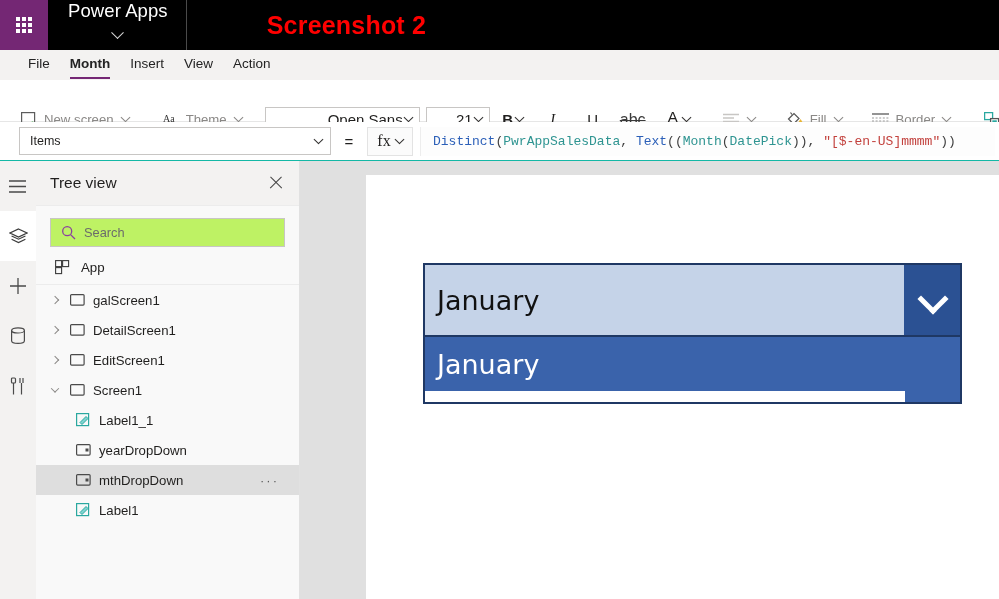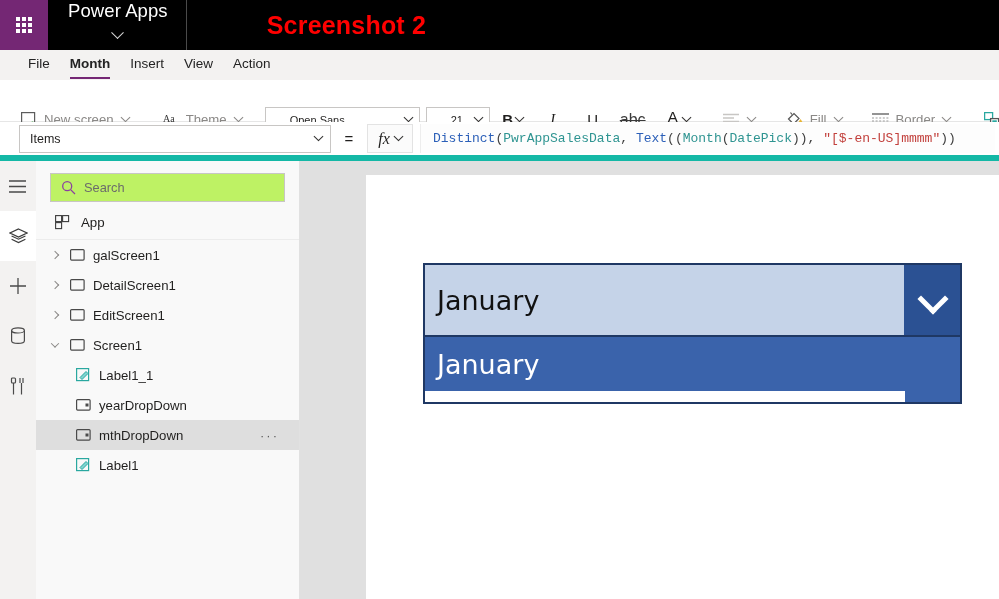--- a/index.html
+++ b/index.html
@@ -69,46 +69,46 @@
   }
   .ico { display: inline-flex; align-items: center; justify-content: center; }
   .chev-dd {
     display: inline-block; width: 7px; height: 7px; margin-left: 2px;
     border-right: 1.3px solid #8a8886; border-bottom: 1.3px solid #8a8886;
     transform: rotate(45deg) translate(-1.5px,-1.5px);
   }
   .chev-dk { border-color: #323130; }
   .selectbox {
     border: 1px solid #c8c6c4; background: #fff; height: 26px;
-    display: flex; align-items: center; justify-content: space-between;
-    padding: 0 7px 0 24px; color: #201f1e; font-size: 11px;
+    display: flex; align-items: center; justify-content: flex-end;
+    padding: 0 7px 0 24px; color: #201f1e; font-size: 15px;
   }
   .fontbox { width: 155px; }
   .sizebox { width: 64px; }
   .txtbtn {
     width: 34px; height: 30px; display: flex; align-items: center;
     justify-content: center; color: #201f1e; font-size: 15px;
   }
   .b-btn { display: flex; align-items: center; gap: 1px; }
 
   
   .formularow {
     position: absolute; left: 0; top: 122px; width: 999px; height: 39px;
-    background: #fff; display: flex; align-items: center; border-bottom: 6px solid #14b8a6;
+    background: #fff; display: flex; align-items: center; border-bottom: 1px solid #14b8a6;
   }
   .propsel {
     margin-left: 19px; width: 312px; height: 28px; border: 1px solid #c8c6c4;
     background: #fff; display: flex; align-items: center; justify-content: space-between;
     padding: 0 8px 0 10px; font-size: 12.5px; color: #201f1e;
   }
   .eqsign { width: 36px; text-align: center; font-size: 15px; color: #201f1e; }
   .fxbtn {
     width: 46px; height: 29px; border: 1px solid #e3e3e3; background: #fbfbfb;
     display: flex; align-items: center; justify-content: center; gap: 3px;
-    font-style: italic; font-family: "Liberation Serif", serif; font-size: 16px; color: #201f1e;
+    font-family: "Liberation Serif", serif; font-size: 16px; color: #201f1e;
   }
   .formula {
     flex: 1; height: 29px; margin-left: 7px; margin-right: 4px;
     background: #fdfdfd; border-left: 1px solid #ededed;
     display: flex; align-items: center; padding-left: 12px;
     font-family: "Liberation Mono", monospace; font-size: 13px; white-space: pre;
   }
   .tk-fn { color: #2b5fb8; }
   .tk-id { color: #2e9491; }
   .tk-str { color: #c2403c; }
@@ -408,20 +408,24 @@
       <svg width="16" height="19" viewBox="0 0 16 19">
         <rect x="1.5" y="1" width="4" height="5" rx="1" fill="none" stroke="#4a4a4a" stroke-width="1.2"></rect>
         <path d="M3.5 6v11.5" stroke="#4a4a4a" stroke-width="1.2"></path>
         <path d="M10 1v5 M13 1v5" stroke="#4a4a4a" stroke-width="1.2"></path>
         <path d="M11.5 6v11.5" stroke="#4a4a4a" stroke-width="1.2"></path>
       </svg>
     </div>
   </div>
 
   <div class="treepanel">
+    <div class="tree-header">
+      <span class="tree-title">Tree view</span>
+      <span class="xbtn"></span>
+    </div>
 
     <div class="searchwrap">
       <div class="searchbox">
         <span class="ico">
           <svg width="15" height="15" viewBox="0 0 15 15">
             <circle cx="6.2" cy="6.2" r="4.5" fill="none" stroke="#8b3fa0" stroke-width="1.3"></circle>
             <path d="M9.6 9.6 L14 14" stroke="#8b3fa0" stroke-width="1.3"></path>
           </svg>
         </span>
         <span class="ph">Search</span>

